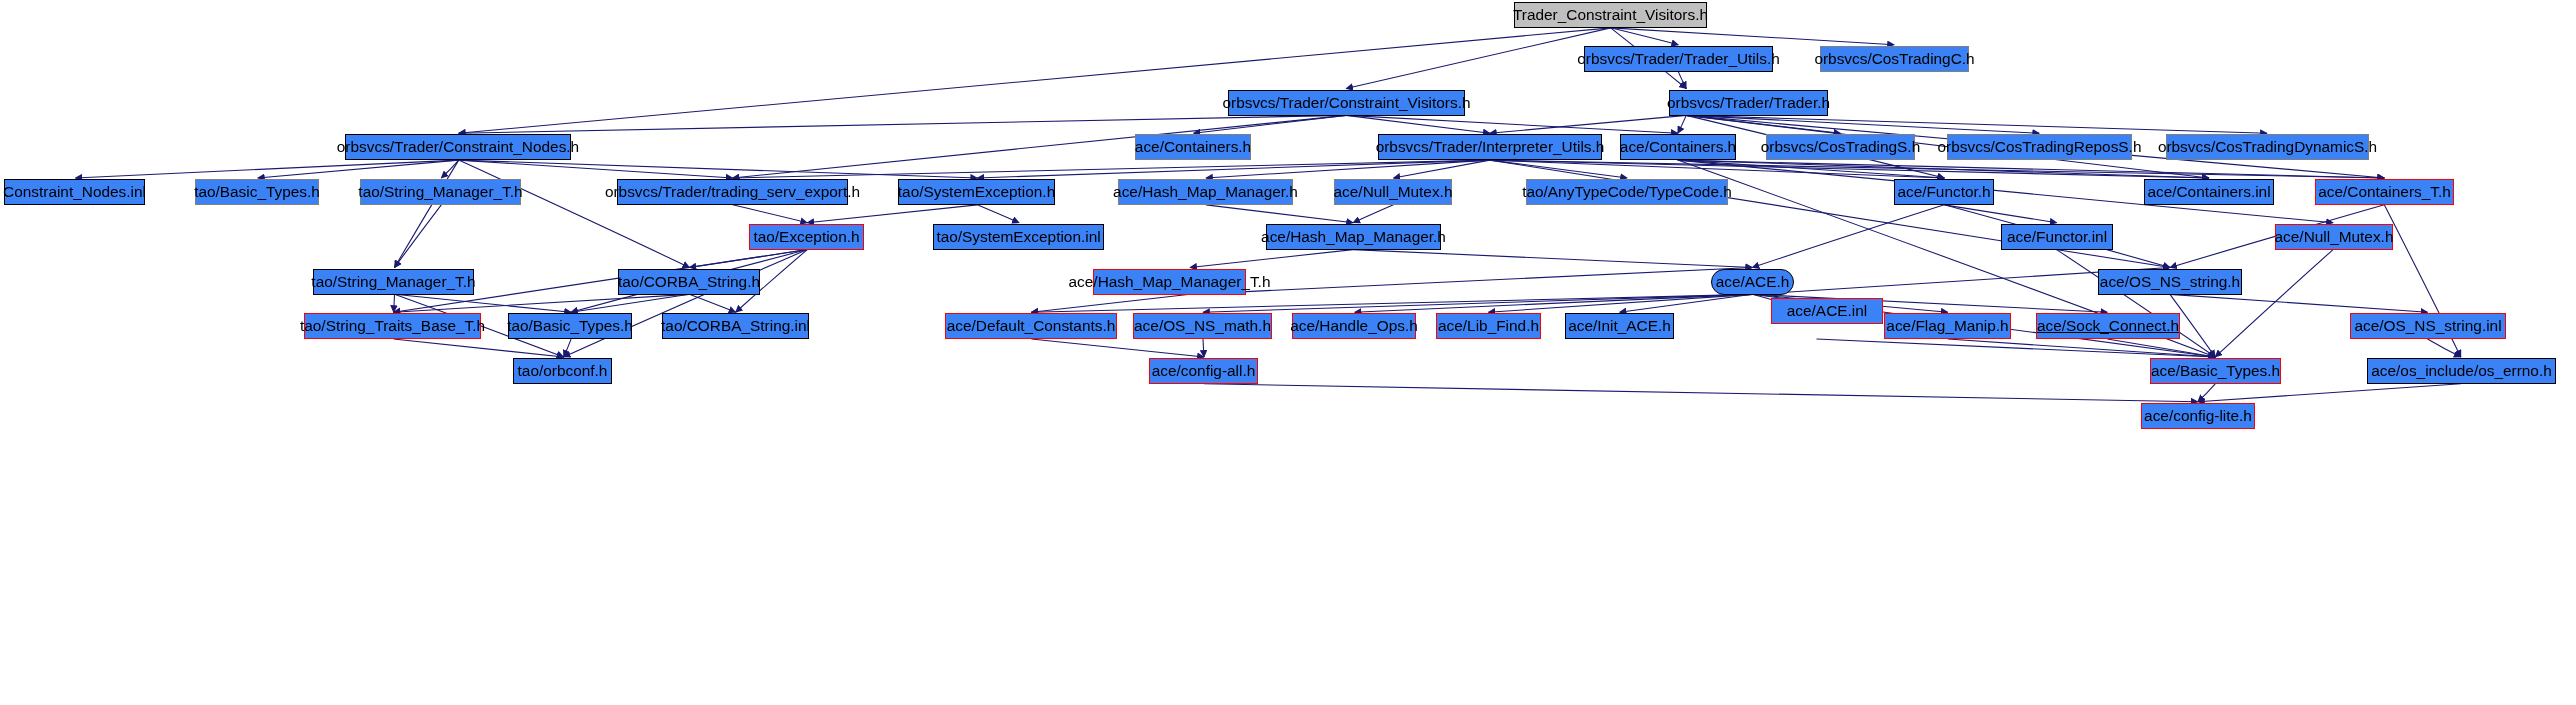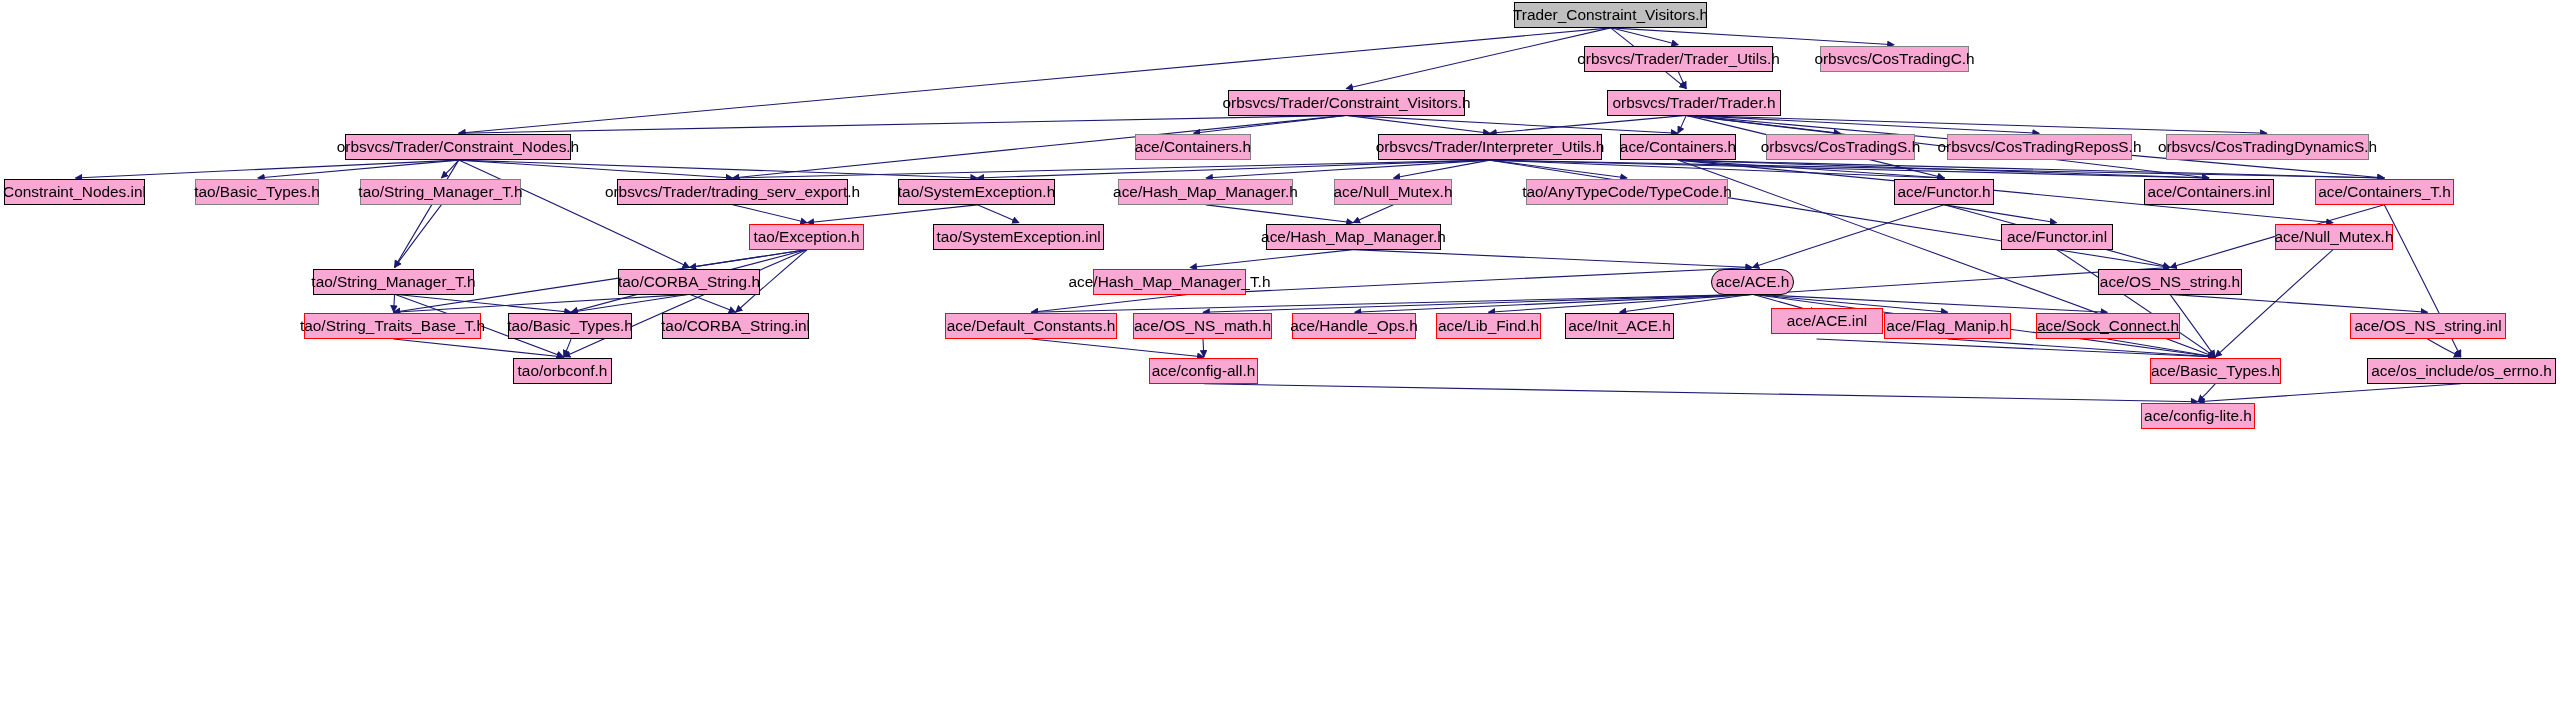--- a/index.html
+++ b/index.html
@@ -22,21 +22,21 @@
     height: 705px;
     pointer-events: none;
   }
   .node {
     position: absolute;
     box-sizing: border-box;
     display: flex;
     align-items: center;
     justify-content: center;
     height: 26px;
-    background: #f9a8d4;
+    background: #3b82f6;
     border: 1px solid #808080;
     font-size: 15.4px;
     color: #000000;
     white-space: nowrap;
     letter-spacing: 0px;
     padding: 0 7px;
     line-height: 1;
   }
   .node.black {
     border: 1px solid #000000;
@@ -162,21 +162,21 @@
       </div>
       <div class="node black" style="left: 1584px; top: 46px; width: 189px;">
         <span class="node-label">orbsvcs/Trader/Trader_Utils.h</span>
       </div>
       <div class="node gray" style="left: 1820px; top: 46px; width: 149px;">
         <span class="node-label">orbsvcs/CosTradingC.h</span>
       </div>
       <div class="node black" style="left: 1228px; top: 90px; width: 237px;">
         <span class="node-label">orbsvcs/Trader/Constraint_Visitors.h</span>
       </div>
-      <div class="node black" style="left: 1607px; top: 90px; width: 174px;">
+      <div class="node black" style="left: 1669px; top: 90px; width: 159px;">
         <span class="node-label">orbsvcs/Trader/Trader.h</span>
       </div>
       <div class="node black" style="left: 345px; top: 134px; width: 226px;">
         <span class="node-label">orbsvcs/Trader/Constraint_Nodes.h</span>
       </div>
       <div class="node gray" style="left: 1135px; top: 134px; width: 116px;">
         <span class="node-label">ace/Containers.h</span>
       </div>
       <div class="node black" style="left: 1378px; top: 134px; width: 224px;">
         <span class="node-label">orbsvcs/Trader/Interpreter_Utils.h</span>
@@ -273,21 +273,21 @@
       </div>
       <div class="node red" style="left: 1292px; top: 313px; width: 124px;">
         <span class="node-label">ace/Handle_Ops.h</span>
       </div>
       <div class="node red" style="left: 1436px; top: 313px; width: 105px;">
         <span class="node-label">ace/Lib_Find.h</span>
       </div>
       <div class="node black" style="left: 1565px; top: 313px; width: 109px;">
         <span class="node-label">ace/Init_ACE.h</span>
       </div>
-      <div class="node red" style="left: 1771px; top: 308px; width: 112px;">
+      <div class="node red" style="left: 1771px; top: 298px; width: 112px;">
         <span class="node-label">ace/ACE.inl</span>
       </div>
       <div class="node red" style="left: 1884px; top: 313px; width: 127px;">
         <span class="node-label">ace/Flag_Manip.h</span>
       </div>
       <div class="node red" style="left: 2036px; top: 313px; width: 144px; text-decoration: underline;">
         <span class="node-label">ace/Sock_Connect.h</span>
       </div>
       <div class="node red" style="left: 2350px; top: 313px; width: 156px;">
         <span class="node-label">ace/OS_NS_string.inl</span>

